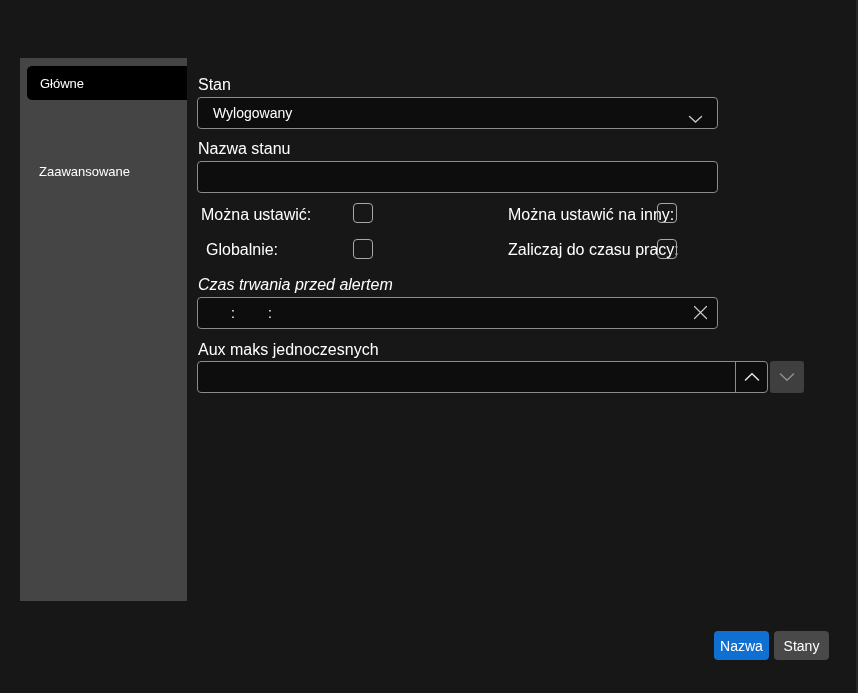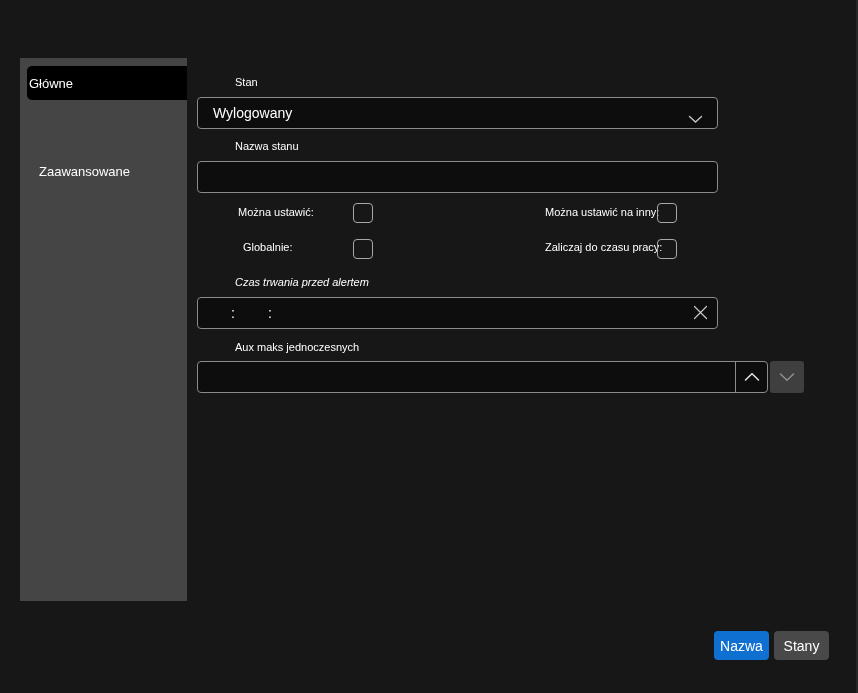--- a/index.html
+++ b/index.html
@@ -33,31 +33,31 @@
   }
   
   .sidebar{
     position:absolute;left:20px;top:58px;width:167px;height:543px;
     background:var(--sidebar-bg);
   }
   .tab-selected{
     position:absolute;left:7px;top:8px;right:0;height:34px;
     background:var(--tab-selected-bg);
     border-radius:5px 0 0 5px;
-    display:flex;align-items:center;padding-left:2px;
+    display:flex;align-items:center;padding-left:13px;
     font-size:13px;cursor:default;
   }
   .tab-plain{
     position:absolute;left:0;top:106px;right:0;height:34px;
     display:flex;align-items:flex-start;padding-left:19px;
     font-size:13px;cursor:default;
   }
   
   .label{
-    position:absolute;font-size:11px;color:var(--text-color);white-space:nowrap;margin-left:37px;
+    position:absolute;font-size:16px;color:var(--text-color);white-space:nowrap;
   }
   
   .field{
     position:absolute;left:197px;width:521px;height:32px;
     background:var(--field-bg);
     border:1px solid var(--field-border);
     border-radius:4px;
   }
   .dropdown{top:97px;display:flex;align-items:center;cursor:default;}
   .dropdown .value{font-size:14px;padding-left:15px;flex:1;}

